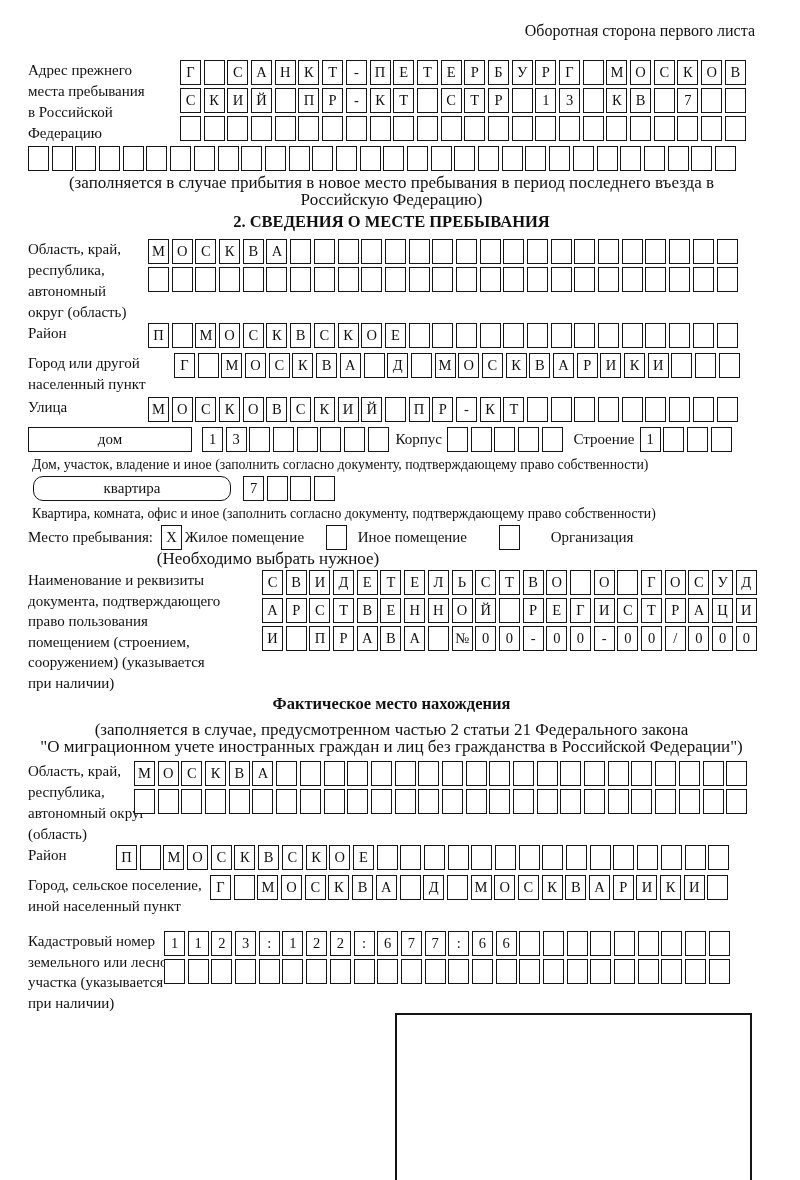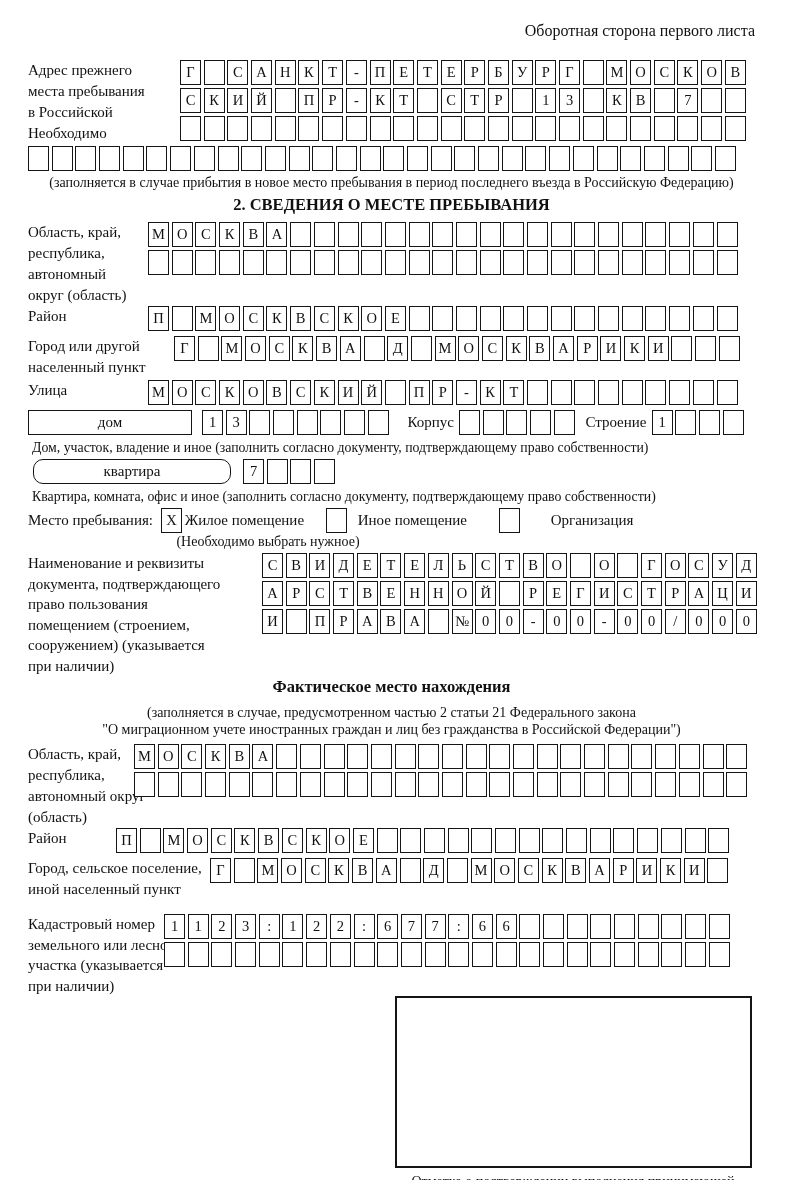--- a/index.html
+++ b/index.html
@@ -12,21 +12,21 @@
   .top-title { text-align:right; font-size:16px; margin-bottom:20px; }
   .frow { display:flex; align-items:flex-start; }
   .flabel { font-size:15px; line-height:21px; flex:0 0 auto; }
   .lbl-line { white-space:nowrap; }
   .cellrow { height:25px; margin-bottom:3px; white-space:nowrap; }
   .cell {
     display:inline-block; box-sizing:border-box; width:21px; height:25px;
     border:1.6px solid #151515; margin-right:2.7px; text-align:center;
     font-size:14.5px; line-height:22px; vertical-align:top; background:#fff;
   }
-  .note { font-size:14px; text-align:center; line-height:17px; }
+  .note { font-size:17px; text-align:center; line-height:17px; }
   .note-left { font-size:13.8px; line-height:17px; margin:1px 0 3px 4px; }
   .sec-title { text-align:center; font-weight:bold; font-size:16.5px; margin:4px 0 7px 0; }
   .wide-box {
     box-sizing:border-box; border:1.6px solid #151515; height:25px;
     text-align:center; font-size:15px; line-height:22px; flex:0 0 auto;
   }
   .inline-lbl { font-size:15px; line-height:25px; white-space:nowrap; }
   .opt-row { display:flex; align-items:center; margin-top:3px; }
   .stamp-box { box-sizing:border-box; border:2px solid #151515; background:#fff; }
   .stamp-note { font-size:14px; line-height:18px; text-align:center; }
@@ -37,21 +37,21 @@
 
 <div class="page">
 
   <div class="top-title">Оборотная сторона первого листа</div>
 
   <div class="frow">
     <div class="flabel" style="width:152px;">
         <div class="lbl-line">Адрес прежнего</div>
         <div class="lbl-line">места пребывания</div>
         <div class="lbl-line">в Российской</div>
-        <div class="lbl-line">Необходимо</div>
+        <div class="lbl-line">Федерацию</div>
       </div>
     <div>
       <div class="cellrow"><span class="cell">Г</span><span class="cell"></span><span class="cell">С</span><span class="cell">А</span><span class="cell">Н</span><span class="cell">К</span><span class="cell">Т</span><span class="cell">-</span><span class="cell">П</span><span class="cell">Е</span><span class="cell">Т</span><span class="cell">Е</span><span class="cell">Р</span><span class="cell">Б</span><span class="cell">У</span><span class="cell">Р</span><span class="cell">Г</span><span class="cell"></span><span class="cell">М</span><span class="cell">О</span><span class="cell">С</span><span class="cell">К</span><span class="cell">О</span><span class="cell">В</span></div>
       <div class="cellrow"><span class="cell">С</span><span class="cell">К</span><span class="cell">И</span><span class="cell">Й</span><span class="cell"></span><span class="cell">П</span><span class="cell">Р</span><span class="cell">-</span><span class="cell">К</span><span class="cell">Т</span><span class="cell"></span><span class="cell">С</span><span class="cell">Т</span><span class="cell">Р</span><span class="cell"></span><span class="cell">1</span><span class="cell">3</span><span class="cell"></span><span class="cell">К</span><span class="cell">В</span><span class="cell"></span><span class="cell">7</span><span class="cell"></span><span class="cell"></span></div>
       <div class="cellrow"><span class="cell"></span><span class="cell"></span><span class="cell"></span><span class="cell"></span><span class="cell"></span><span class="cell"></span><span class="cell"></span><span class="cell"></span><span class="cell"></span><span class="cell"></span><span class="cell"></span><span class="cell"></span><span class="cell"></span><span class="cell"></span><span class="cell"></span><span class="cell"></span><span class="cell"></span><span class="cell"></span><span class="cell"></span><span class="cell"></span><span class="cell"></span><span class="cell"></span><span class="cell"></span><span class="cell"></span></div>
     </div>
   </div>
   <div class="cellrow" style="margin-top:2px;"><span class="cell"></span><span class="cell"></span><span class="cell"></span><span class="cell"></span><span class="cell"></span><span class="cell"></span><span class="cell"></span><span class="cell"></span><span class="cell"></span><span class="cell"></span><span class="cell"></span><span class="cell"></span><span class="cell"></span><span class="cell"></span><span class="cell"></span><span class="cell"></span><span class="cell"></span><span class="cell"></span><span class="cell"></span><span class="cell"></span><span class="cell"></span><span class="cell"></span><span class="cell"></span><span class="cell"></span><span class="cell"></span><span class="cell"></span><span class="cell"></span><span class="cell"></span><span class="cell"></span><span class="cell"></span></div>
   <div class="note">(заполняется в случае прибытия в новое место пребывания в период последнего въезда в Российскую Федерацию)</div>
 
@@ -84,21 +84,21 @@
   </div>
 
   <div class="frow mb2">
     <div class="flabel" style="width:120px;">Улица</div>
     <div class="cellrow"><span class="cell">М</span><span class="cell">О</span><span class="cell">С</span><span class="cell">К</span><span class="cell">О</span><span class="cell">В</span><span class="cell">С</span><span class="cell">К</span><span class="cell">И</span><span class="cell">Й</span><span class="cell"></span><span class="cell">П</span><span class="cell">Р</span><span class="cell">-</span><span class="cell">К</span><span class="cell">Т</span><span class="cell"></span><span class="cell"></span><span class="cell"></span><span class="cell"></span><span class="cell"></span><span class="cell"></span><span class="cell"></span><span class="cell"></span><span class="cell"></span></div>
   </div>
 
   <div class="frow" style="margin-top:2px;">
     <div class="wide-box" style="width:164px;">дом</div>
     <div class="cellrow" style="margin-left:10px;"><span class="cell">1</span><span class="cell">3</span><span class="cell"></span><span class="cell"></span><span class="cell"></span><span class="cell"></span><span class="cell"></span><span class="cell"></span></div>
-    <div class="inline-lbl" style="margin:0 5px 0 16px;">Корпус</div>
+    <div class="inline-lbl" style="margin:0 5px 0 4px;">Корпус</div>
     <div class="cellrow"><span class="cell"></span><span class="cell"></span><span class="cell"></span><span class="cell"></span><span class="cell"></span></div>
     <div class="inline-lbl" style="margin:0 5px 0 8px;">Строение</div>
     <div class="cellrow"><span class="cell">1</span><span class="cell"></span><span class="cell"></span><span class="cell"></span></div>
   </div>
   <div class="note-left">Дом, участок, владение и иное (заполнить согласно документу, подтверждающему право собственности)</div>
 
   <div class="frow" style="margin-top:2px;">
     <div class="wide-box" style="width:198px; margin-left:5px;border-radius:10px;">квартира</div>
     <div class="cellrow" style="margin-left:12px;"><span class="cell">7</span><span class="cell"></span><span class="cell"></span><span class="cell"></span></div>
   </div>

